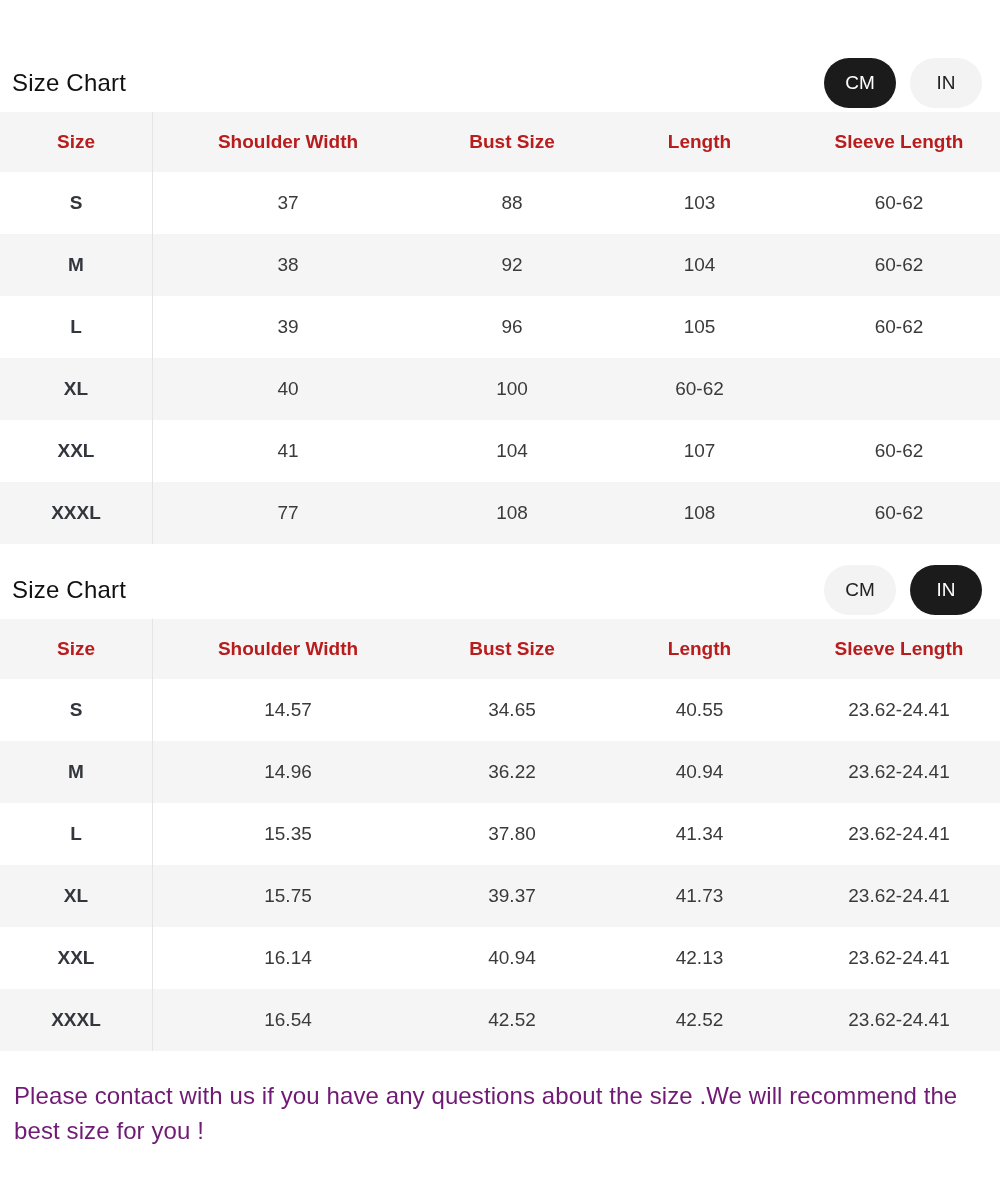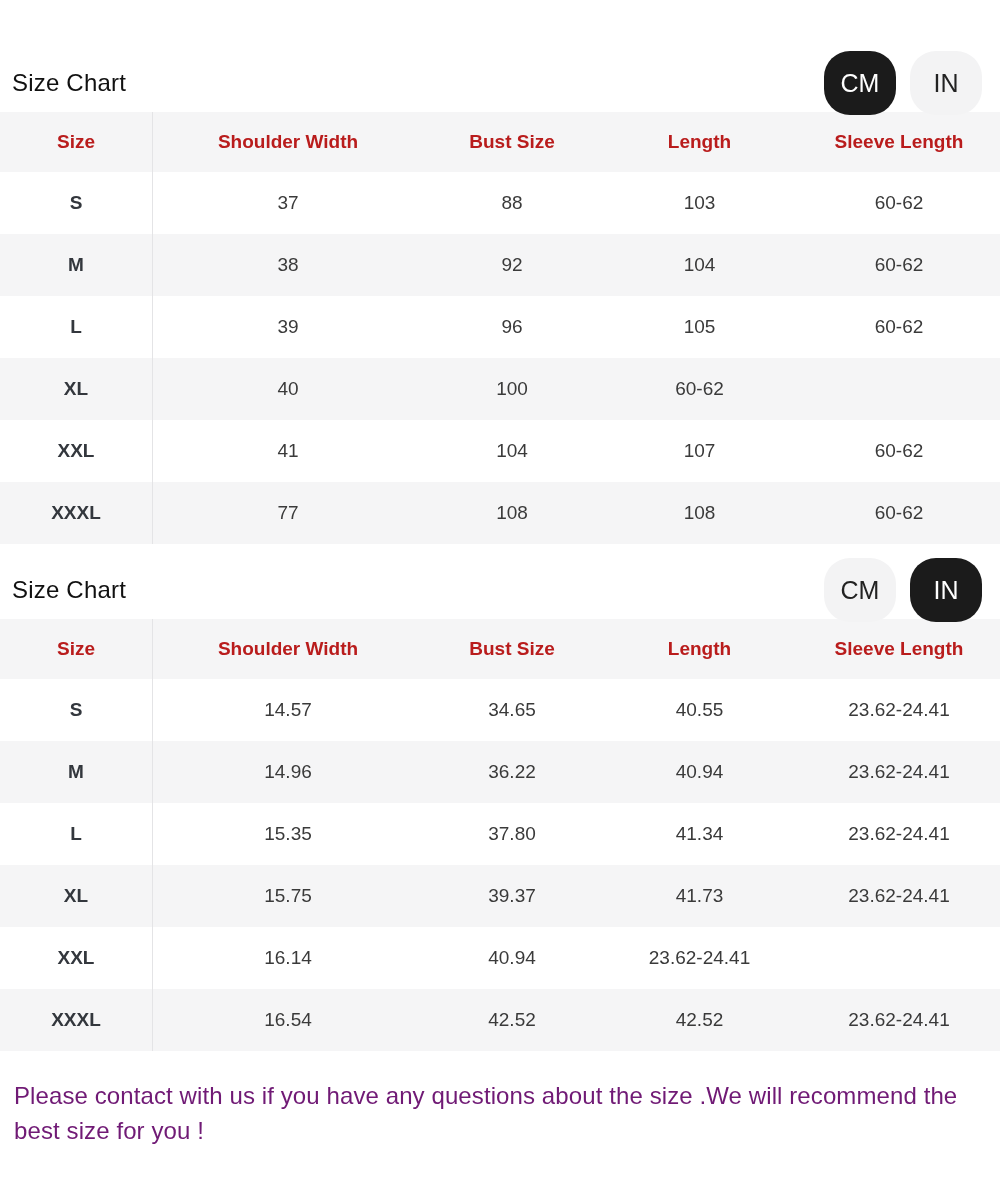--- a/index.html
+++ b/index.html
@@ -23,26 +23,26 @@
   .chart-header.second { margin-top: 17px; }
   .chart-title {
     font-size: 24px;
     font-weight: normal;
     color: #111111;
     letter-spacing: 0.2px;
   }
   .unit-toggle { display: flex; gap: 14px; align-items: center; }
   .pill {
     width: 72px;
-    height: 64px;
+    height: 50px;
     border-radius: 26px;
     display: flex;
     align-items: center;
     justify-content: center;
-    font-size: 25px;
+    font-size: 19px;
     cursor: pointer;
     user-select: none;
   }
   .pill.active   { background: #1b1b1b; color: #ffffff; }
   .pill.inactive { background: #f3f3f4; color: #222222; }
 
   
   .size-table { width: 1000px; }
   .trow {
     display: grid;
@@ -183,20 +183,21 @@
     <div>XL</div>
     <div>15.75</div>
     <div>39.37</div>
     <div>41.73</div>
     <div>23.62-24.41</div>
   </div>
   <div class="trow">
     <div>XXL</div>
     <div>16.14</div>
     <div>40.94</div>
+    <div>42.13</div>
     <div>23.62-24.41</div>
   </div>
   <div class="trow gray">
     <div>XXXL</div>
     <div>16.54</div>
     <div>42.52</div>
     <div>42.52</div>
     <div>23.62-24.41</div>
   </div>
 </div>

